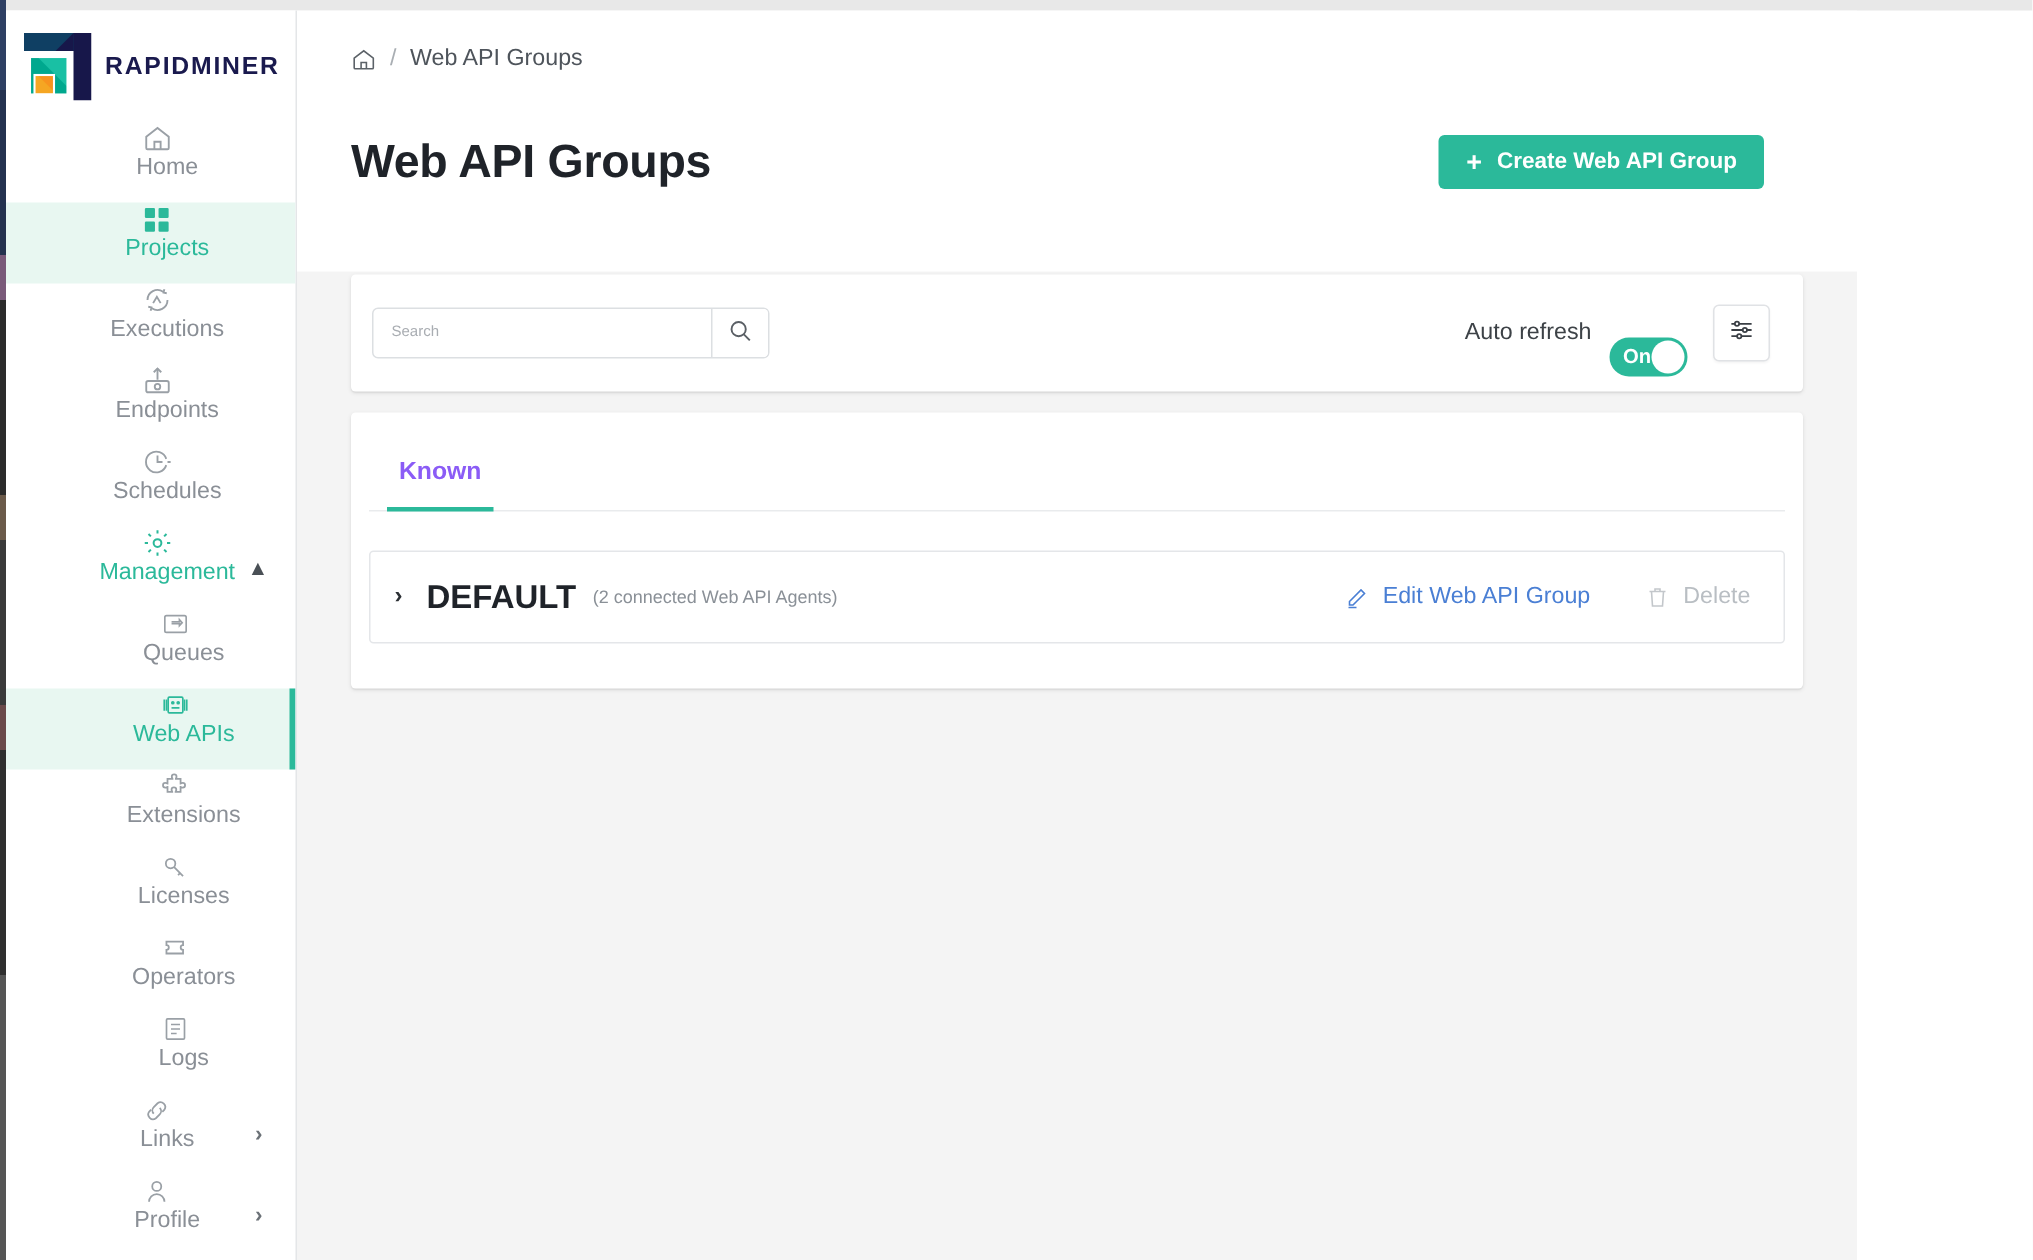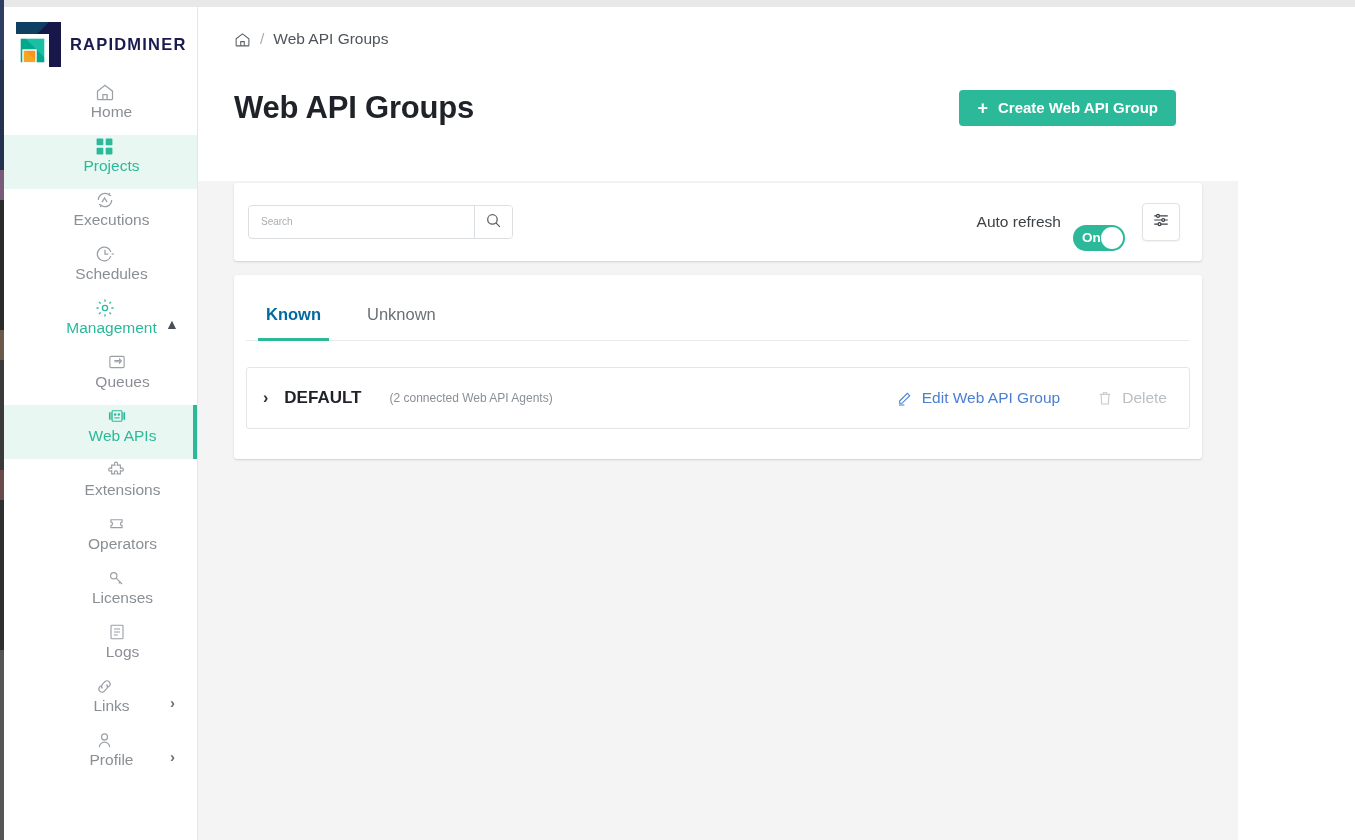--- a/index.html
+++ b/index.html
@@ -263,21 +263,21 @@
   }
   .tab {
     padding: 30px 8px 16px 8px;
     margin-right: 30px;
     font-size: 16.5px;
     color: #6b7177;
     cursor: pointer;
     position: relative;
   }
   .tab.active {
-    color: #0369a1;
+    color: #8b5cf6;
     font-weight: bold;
     text-align: right;
   }
   .tab.active::after {
     content: "";
     position: absolute; left: 0; right: 0; bottom: -1px;
     height: 3px;
     background: #2bb99a;
   }
 
@@ -292,22 +292,22 @@
   }
   .group-left { display: flex; align-items: center; }
   .expand-chev {
     color: #2b2f34;
     font-size: 16px; font-weight: bold;
     margin-right: 16px;
     cursor: pointer;
     line-height: 1;
   }
   .group-name {
-    font-size: 17px; font-weight: bold; color: #1f2329;
-    margin-right: 28px;
+    font-size: 22px; font-weight: bold; color: #1f2329;
+    margin-right: 11px;
   }
   .group-meta { font-size: 12px; color: #8a9097; }
   .group-actions { display: flex; align-items: center; }
   .act {
     display: flex; align-items: center;
     font-size: 15.5px;
     cursor: pointer;
   }
   .act.edit { color: #4a7fd4; margin-right: 37px; }
   .act.edit .ico { margin-right: 9px; display:flex; }
@@ -375,20 +375,31 @@
             <path d="M20 12 a8 8 0 0 1-12.5 6.6"></path>
             <path d="M4 12 A8 8 0 0 1 16.5 5.4"></path>
             <path d="M17.5 3.4 L16.8 6.1 L19.4 6.6"></path>
             <path d="M6.5 20.6 L7.2 17.9 L4.6 17.4"></path>
             <path d="M8.5 14.5 L11.5 9.5 L14.5 14.5"></path>
           </svg>
         </span>
         <span>Executions</span>
       </div>
 
+      <div class="nav-item">
+        <span class="ico">
+          <svg width="20" height="20" viewBox="0 0 24 24" fill="none" stroke="currentColor" stroke-width="1.5">
+            <path d="M12 2 V11"></path>
+            <path d="M9 5 L12 2 L15 5"></path>
+            <rect x="3" y="12" width="18" height="9" rx="1.5"></rect>
+            <circle cx="12" cy="16.5" r="2.2"></circle>
+          </svg>
+        </span>
+        <span>Endpoints</span>
+      </div>
 
       <div class="nav-item">
         <span class="ico">
           <svg width="20" height="20" viewBox="0 0 24 24" fill="none" stroke="currentColor" stroke-width="1.5">
             <path d="M19 9.5 A8.3 8.3 0 1 0 19 14.5"></path>
             <path d="M12 6.8 V12 H16"></path>
             <path d="M20 12 H22.5"></path>
           </svg>
         </span>
         <span>Schedules</span>
@@ -434,35 +445,35 @@
           <svg width="19" height="19" viewBox="0 0 24 24" fill="none" stroke="currentColor" stroke-width="1.5">
             <path d="M9.5 3.5 a2 2 0 0 1 4 0 c0 1 -0.6 1.2 -0.6 1.8 h4 v4 c0.6 0 0.8 -0.6 1.8 -0.6 a2 2 0 0 1 0 4 c-1 0 -1.2 -0.6 -1.8 -0.6 v4.2 h-4.2 c0 -0.6 0.6 -0.8 0.6 -1.8 a2 2 0 0 0 -4 0 c0 1 0.6 1.2 0.6 1.8 H5.9 v-4.2 c-0.6 0 -0.8 0.6 -1.8 0.6 a2 2 0 0 1 0 -4 c1 0 1.2 0.6 1.8 0.6 V5.3 h4.2 c0 -0.6 -0.6 -0.8 -0.6 -1.8 Z"></path>
           </svg>
         </span>
         <span>Extensions</span>
       </div>
 
       <div class="nav-item sub">
         <span class="ico">
           <svg width="19" height="19" viewBox="0 0 24 24" fill="none" stroke="currentColor" stroke-width="1.5">
-            <path d="M5 6 h14 v3 a2 2 0 0 0 0 4 v3 H5 v-3 a2 2 0 0 0 0 -4 Z"></path>
-          </svg>
-        </span>
-        <span>Operators</span>
-      </div>
-
-      <div class="nav-item sub">
-        <span class="ico">
-          <svg width="19" height="19" viewBox="0 0 24 24" fill="none" stroke="currentColor" stroke-width="1.5">
             <circle cx="8.5" cy="8.5" r="4"></circle>
             <path d="M11.5 11.5 L19 19"></path>
             <path d="M16.5 16.5 L14.8 18.2"></path>
           </svg>
         </span>
         <span>Licenses</span>
+      </div>
+
+      <div class="nav-item sub">
+        <span class="ico">
+          <svg width="19" height="19" viewBox="0 0 24 24" fill="none" stroke="currentColor" stroke-width="1.5">
+            <path d="M5 6 h14 v3 a2 2 0 0 0 0 4 v3 H5 v-3 a2 2 0 0 0 0 -4 Z"></path>
+          </svg>
+        </span>
+        <span>Operators</span>
       </div>
 
       <div class="nav-item sub">
         <span class="ico">
           <svg width="18" height="18" viewBox="0 0 24 24" fill="none" stroke="currentColor" stroke-width="1.5">
             <rect x="4" y="3" width="16" height="18" rx="1"></rect>
             <path d="M8 8 h8 M8 12 h8 M8 16 h5"></path>
           </svg>
         </span>
         <span>Logs</span>
@@ -546,23 +557,20 @@
               </svg>
             </span>
           </button>
         </div>
       </div>
 
       <div class="card card-list">
         <div class="tabs">
           <div class="tab active">
             <span>Known</span>
-          </div>
-          <div class="tab">
-            <span>Unknown</span>
           </div>
         </div>
 
         <div class="group-row">
           <div class="group-left">
             <span class="expand-chev">›</span>
             <span class="group-name">DEFAULT</span>
             <span class="group-meta">(2 connected Web API Agents)</span>
           </div>
           <div class="group-actions">

